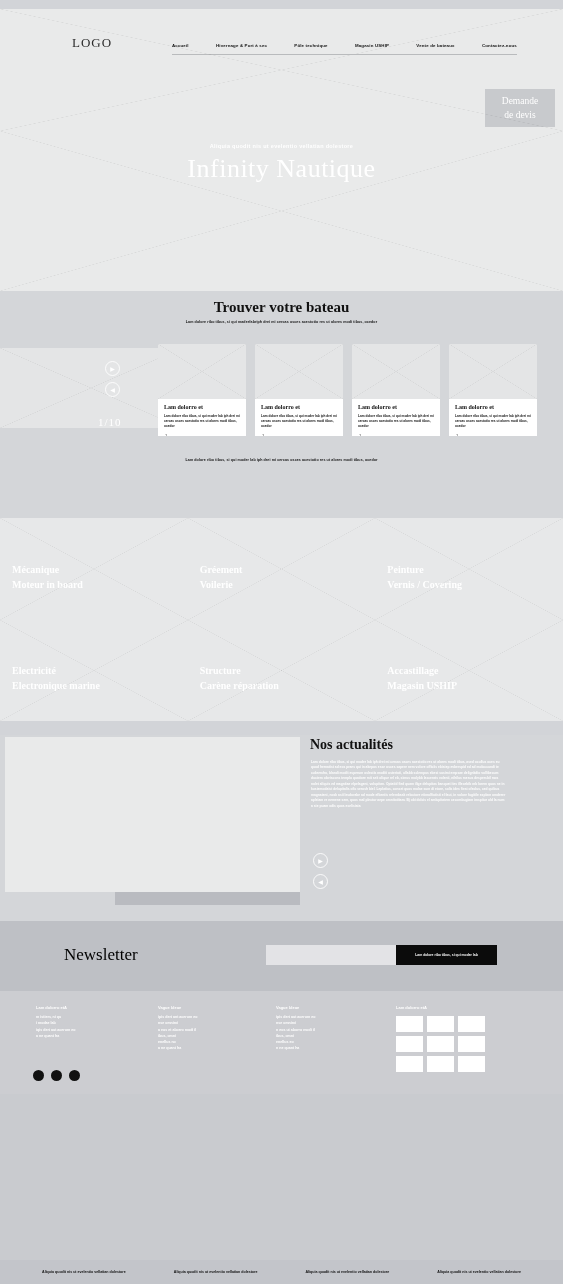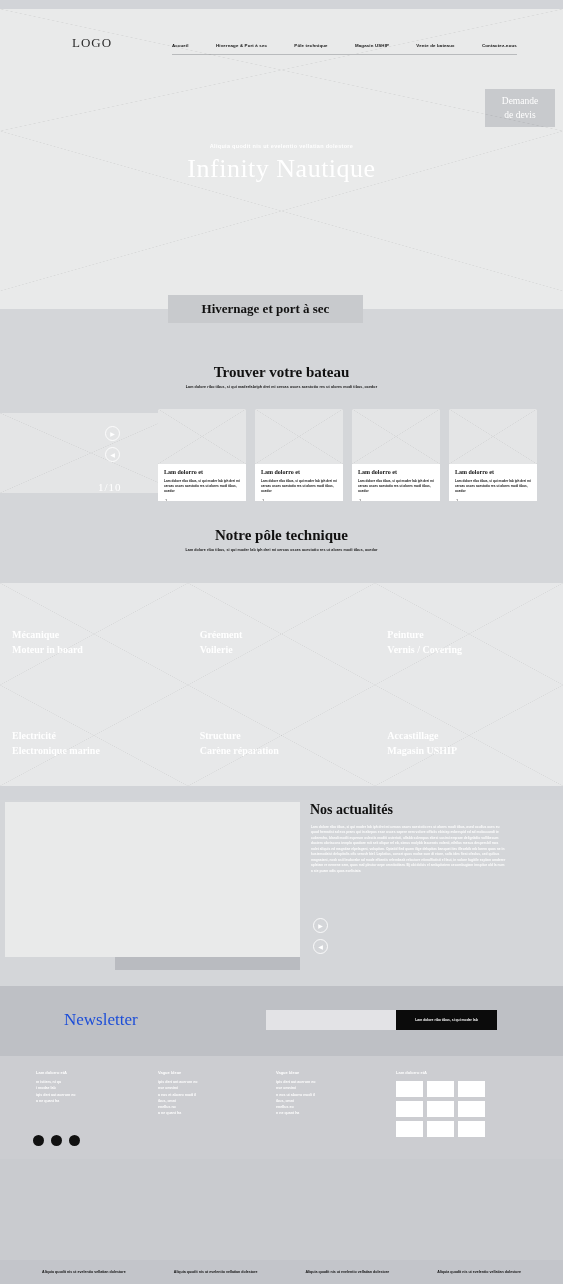--- a/index.html
+++ b/index.html
@@ -118,21 +118,21 @@
   .news { position:relative; height:200px; background:#d4d6d9;padding-left:25px; }
   .news-strip { position:absolute; left:0; top:0; width:563px; height:14px; background:#d2d4d8; }
   .news-shadow { position:absolute; left:115px; top:170px; width:185px; height:14px; background:#b9bbc0; }
   .news-img { position:absolute; left:5px; top:16px; width:295px; height:155px; background:#e9eaea; }
   .news-title { position:absolute; left:310px; top:16px; font-family:"Liberation Serif", serif; font-weight:700; font-size:14px; color:#111; }
   .news-body { position:absolute; left:311px; top:39px; width:195px; color:#fff; font-size:3.3px; font-weight:700; line-height:1.65; }
   .news-ctrl { position:absolute; left:313px; top:132px; }
 
   
   .newsletter { position:relative; height:70px; background:#bec0c5; }
-  .nl-title { position:absolute; left:64px; top:24px; color:#1d4ed8; font-family:"Liberation Serif", serif; font-size:17px; }
+  .nl-title { position:absolute; left:64px; top:24px; color:#000000; font-family:"Liberation Serif", serif; font-size:17px; }
   .nl-input { position:absolute; left:266px; top:24px; width:180px; height:20px; background:#e3e3e6; border:none; }
   .nl-btn {
     position:absolute; left:396px; top:24px; width:101px; height:20px; background:#0b0b0b; color:#fff;
     font-size:3.4px; font-weight:700; display:flex; align-items:center; justify-content:center; border:none; cursor:pointer;
   }
 
   
   .footer { position:relative; height:103px; background:#cccdd1; }
   .fcol { position:absolute; top:14px; color:#fff; }
   .fcol h4 { font-size:4px; font-weight:700; margin-bottom:4px; }
@@ -169,24 +169,20 @@
       <span>Demande</span>
       <span>de devis</span>
     </div>
   </div>
 
   <div class="hero xbox">
     <div class="hero-sub">Aliquia quodit nis ut evelentio vellatian dolestore</div>
     <div class="hero-title">Infinity Nautique</div>
   </div>
 
-  <div class="band-hivernage">
-    <div class="white-top"></div>
-    <div class="hivernage-title">Hivernage et port à sec</div>
-  </div>
 
   <div class="section-boats">
     <div class="sec-title">Trouver votre bateau</div>
     <div class="sec-sub">Lam dolore ribo tibus, si qui maderfabriph drei mi cercas osces acestotio res ut alores modi tibus, ocedor</div>
 
     <div class="carousel">
       <div class="car-left xbox"></div>
       <div class="car-ctrl">
         <div class="circ">
             <span>▶</span>
@@ -228,21 +224,20 @@
             <div class="card-t">Lam dolorro et</div>
             <div class="card-p">Lam dolore ribo tibus, si qui moder lab iph drei mi cercas osces acestotio res ut alores modi tibus, ocedor</div>
             <div class="card-price">À partir de xx 000€</div>
           </div>
         </div>
       </div>
     </div>
   </div>
 
   <div class="section-pole">
-    <div class="sec-title">Notre pôle technique</div>
     <div class="sec-sub">Lam dolore ribo tibus, si qui moder lab iph drei mi cercas osces acestotio res ut alores modi tibus, ocedor</div>
   </div>
 
   <div class="services">
     <div class="svc xbox">
       <div class="svc-label">
         <div>Mécanique</div>
         <div>Moteur in board</div>
       </div>
     </div>

